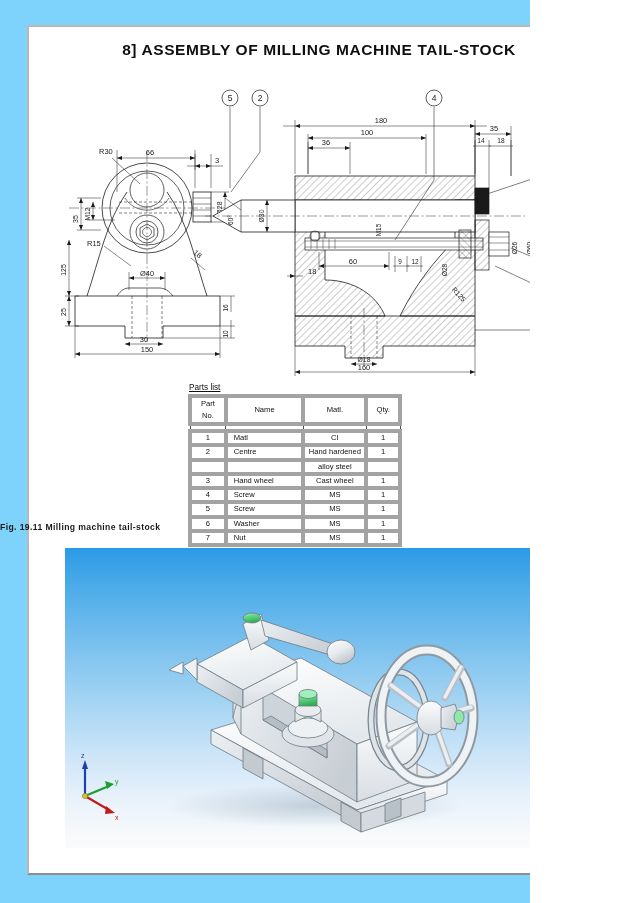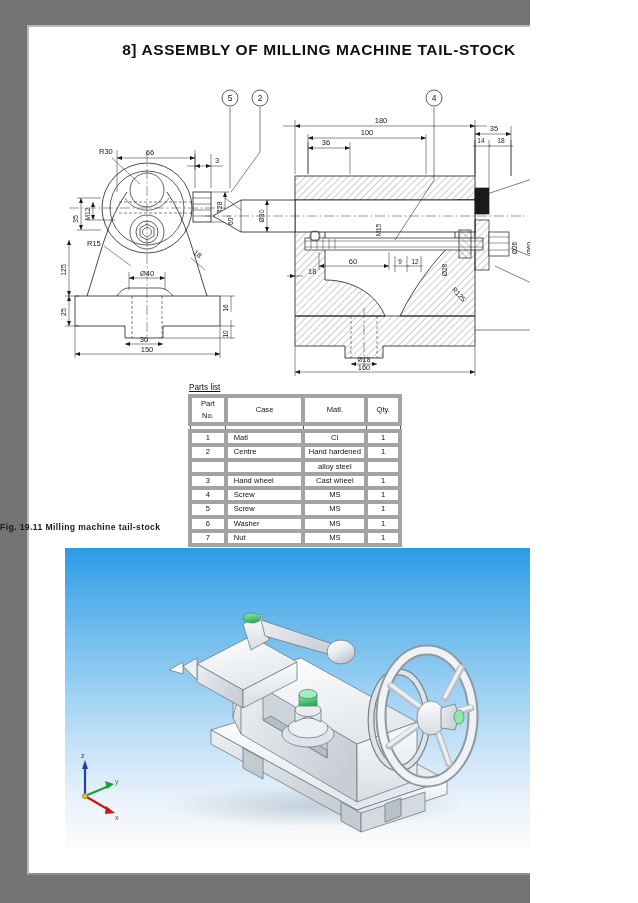--- a/index.html
+++ b/index.html
@@ -4,21 +4,21 @@
 <style>
   * { box-sizing: border-box; }
   html, body {
     margin: 0; padding: 0;
     background: #ffffff;
     font-family: "Liberation Sans", sans-serif;
   }
   #page {
     position: relative;
     width: 530px; height: 903px;
-    background: #737373;
+    background: #7dd3fc;
     overflow: hidden;
   }
   #page-frame {
     position: absolute;
     left: 27px; top: 25px;
     width: 585px; height: 850px;
     border: 2px solid #b9b9b9;
     border-right-color: #8e8e8e;
     border-bottom-color: #8e8e8e;
     background: #ffffff;
@@ -475,21 +475,21 @@
     <table class="parts">
       <colgroup>
         <col class="c-no">
           <col class="c-name">
           <col class="c-matl">
           <col class="c-qty">
       </colgroup>
       <thead>
         <tr>
           <th>Part No.</th>
-          <th>Case</th>
+          <th>Name</th>
           <th>Matl.</th>
           <th>Qty.</th>
         </tr>
       </thead>
       <tbody id="parts-body">
           <tr class="spacer">
             <td></td>
             <td></td>
             <td></td>
             <td></td>

